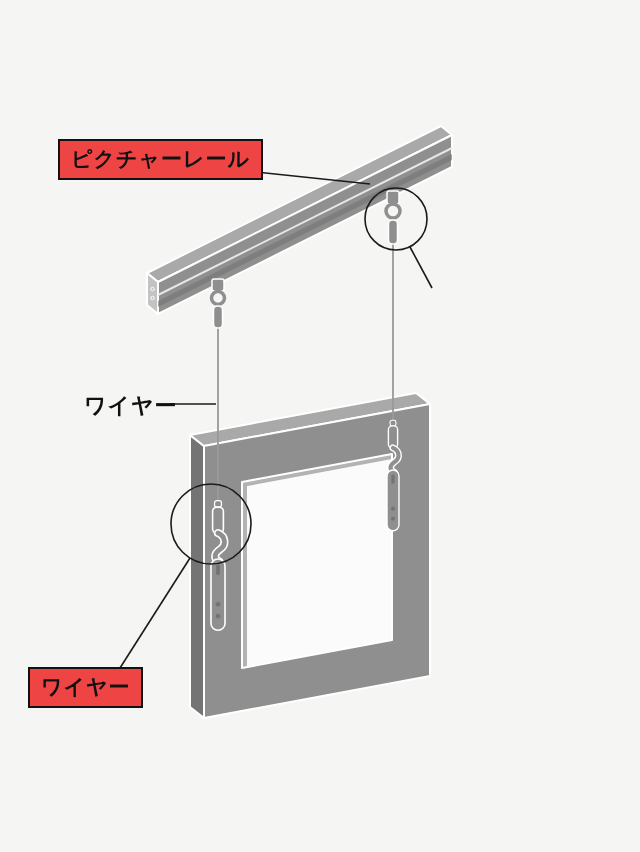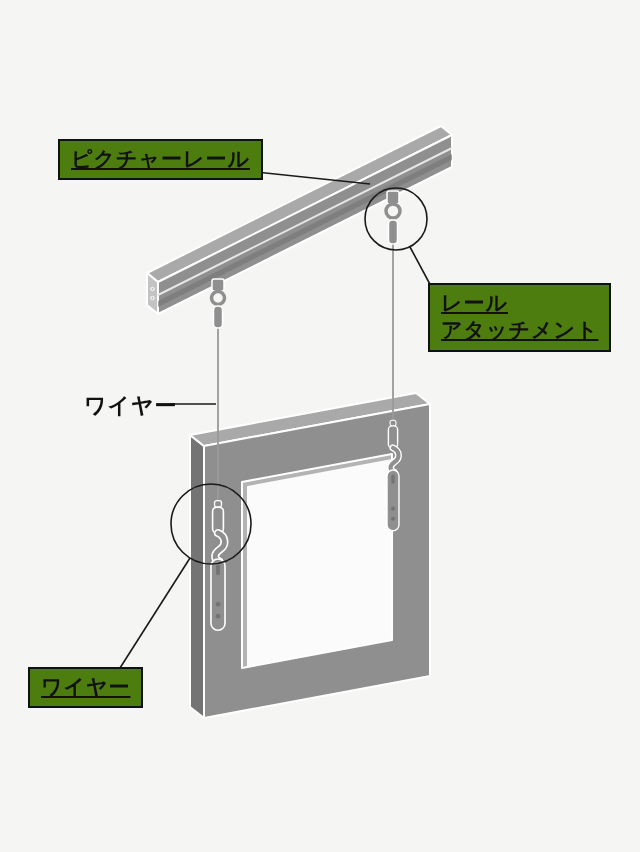--- a/index.html
+++ b/index.html
@@ -8,23 +8,23 @@
     --annotation:#1a1a1a; --wire:#9a9a9a; --opening:#fbfbfb; --label-border:#111111;
   }
   html,body{margin:0;padding:0;}
   .canvas{
     position:relative; width:640px; height:852px; overflow:hidden;
     background:var(--background);
     font-family:"DejaVu Sans","Liberation Sans",sans-serif;
   }
   .canvas svg{position:absolute;left:0;top:0;}
   .label{
-    position:absolute; background:#4d7c0f; border:2px solid var(--label-border);
+    position:absolute; background:#ef4444; border:2px solid var(--label-border);
     padding:5px 11px; font-size:21px; font-weight:bold; color:#111;
-    letter-spacing:1px; line-height:1.3; white-space:nowrap; z-index:5;text-decoration:underline;
+    letter-spacing:1px; line-height:1.3; white-space:nowrap; z-index:5;
   }
   .label-plain{
     position:absolute; font-size:22px; font-weight:bold; color:#111;
     letter-spacing:1px; white-space:nowrap; z-index:5;
   }
 </style>
 </head>
 <body>
 
 <div class="canvas">
@@ -87,22 +87,18 @@
     <circle cx="211" cy="524" r="40" fill="none" stroke="var(--annotation)" stroke-width="1.6"></circle>
 
     <line x1="256" y1="172" x2="370" y2="184" stroke="var(--annotation)" stroke-width="1.6"></line>
     <line x1="432" y1="288" x2="410" y2="247" stroke="var(--annotation)" stroke-width="1.6"></line>
     <line x1="170" y1="404" x2="216" y2="404" stroke="var(--annotation)" stroke-width="1.6"></line>
     <line x1="120" y1="668" x2="190" y2="558" stroke="var(--annotation)" stroke-width="1.6"></line>
   </svg>
 
   <div class="label" style="left:58px; top:139px;">ピクチャーレール</div>
 
-  <div class="label" style="left:428px; top:283px;">
-    <div>レール</div>
-    <div>アタッチメント</div>
-  </div>
 
   <div class="label-plain" style="left:84px; top:391px;">ワイヤー</div>
 
   <div class="label" style="left:28px; top:667px;">ワイヤー</div>
 
 </div>
 
 </body></html>

